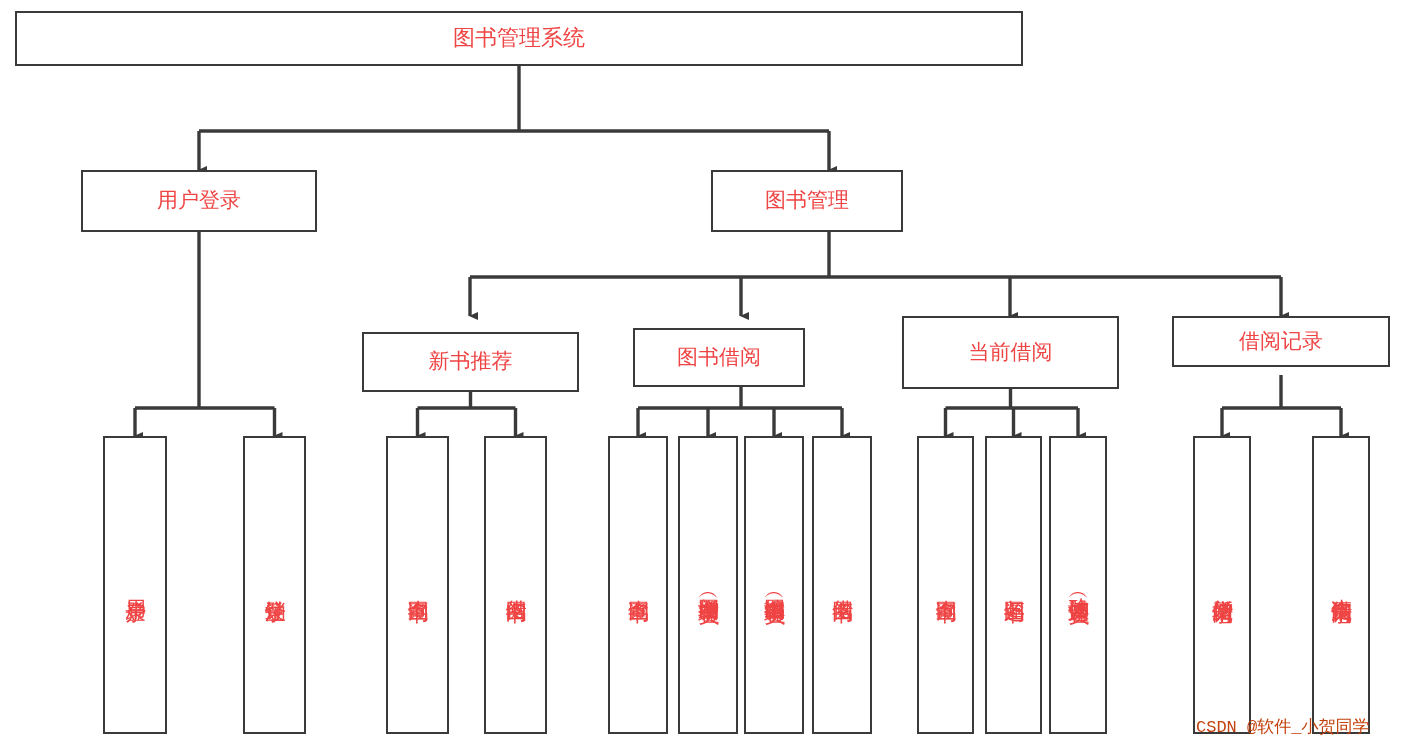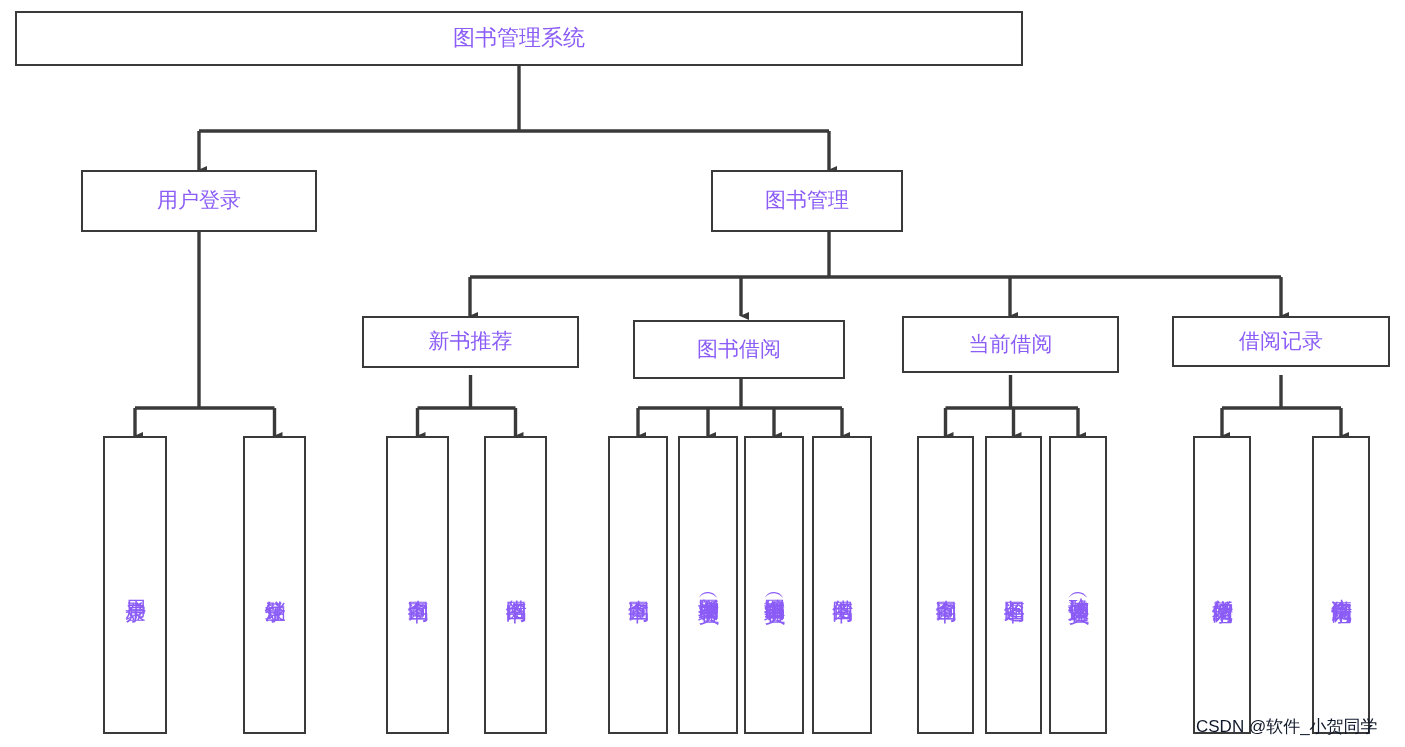--- a/index.html
+++ b/index.html
@@ -29,44 +29,44 @@
     position: absolute;
     box-sizing: border-box;
     background: #ffffff;
     border: 2px solid #3a3a3a;
     display: flex;
     align-items: center;
     justify-content: center;
     overflow: hidden;
   }
   .node-label {
-    color: #8b5cf6;
+    color: #ef4444;
     font-family: "DejaVu Sans", "Liberation Sans", sans-serif;
     text-align: center;
     line-height: 1.12;
     white-space: nowrap;
   }
   .node-label.horizontal {
     writing-mode: horizontal-tb;
     font-size: 21px;
   }
   .node-label.vertical {
     writing-mode: vertical-rl;
     text-orientation: upright;
     font-size: 21px;
     letter-spacing: 1px;
   }
   .node-label.root {
     font-size: 22px;
   }
   .watermark {
     position: absolute;
-    color: #0f172a;
+    color: #c2410c;
     font-size: 17px;
-    font-family: Liberation Sans, sans-serif;
+    font-family: Liberation Mono, monospace;
     white-space: nowrap;
     pointer-events: none;
     user-select: none;
   }
 </style>
 </head>
 <body>
 
 <div id="diagram-canvas">
 
@@ -116,27 +116,27 @@
   <div id="nodes-layer">
       <div class="node-box" style="left: 15px; top: 11px; width: 1008px; height: 55px;">
         <span class="node-label horizontal root">图书管理系统</span>
       </div>
       <div class="node-box" style="left: 81px; top: 170px; width: 236px; height: 62px;">
         <span class="node-label horizontal">用户登录</span>
       </div>
       <div class="node-box" style="left: 711px; top: 170px; width: 192px; height: 62px;">
         <span class="node-label horizontal">图书管理</span>
       </div>
-      <div class="node-box" style="left: 362px; top: 316px; width: 217px; height: 52px;">
+      <div class="node-box" style="left: 362px; top: 332px; width: 217px; height: 60px;">
         <span class="node-label horizontal">新书推荐</span>
       </div>
-      <div class="node-box" style="left: 633px; top: 320px; width: 212px; height: 59px;">
+      <div class="node-box" style="left: 633px; top: 328px; width: 172px; height: 59px;">
         <span class="node-label horizontal">图书借阅</span>
       </div>
-      <div class="node-box" style="left: 902px; top: 316px; width: 217px; height: 57px;">
+      <div class="node-box" style="left: 902px; top: 316px; width: 217px; height: 73px;">
         <span class="node-label horizontal">当前借阅</span>
       </div>
       <div class="node-box" style="left: 1172px; top: 316px; width: 218px; height: 51px;">
         <span class="node-label horizontal">借阅记录</span>
       </div>
       <div class="node-box" style="left: 103px; top: 436px; width: 64px; height: 298px;">
         <span class="node-label vertical">用户登录</span>
       </div>
       <div class="node-box" style="left: 243px; top: 436px; width: 63px; height: 298px;">
         <span class="node-label vertical">注销登录</span>

